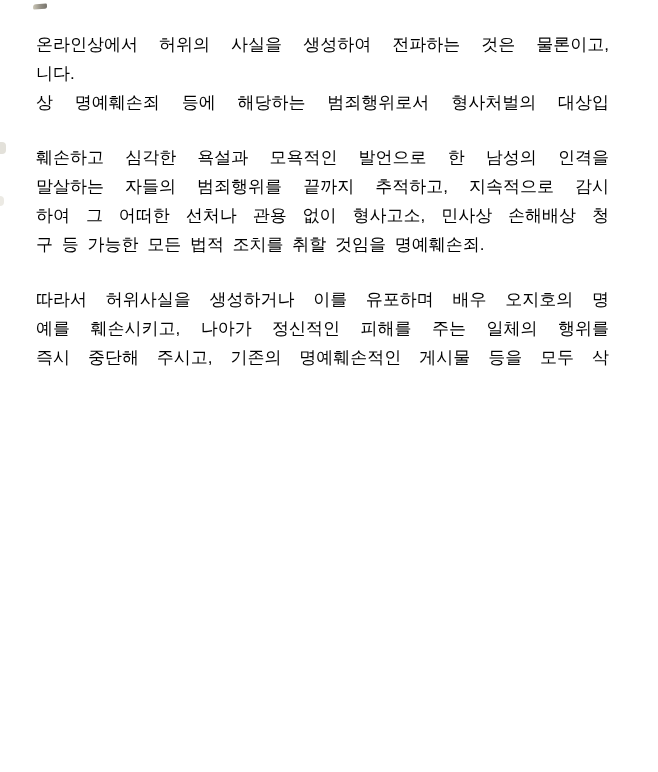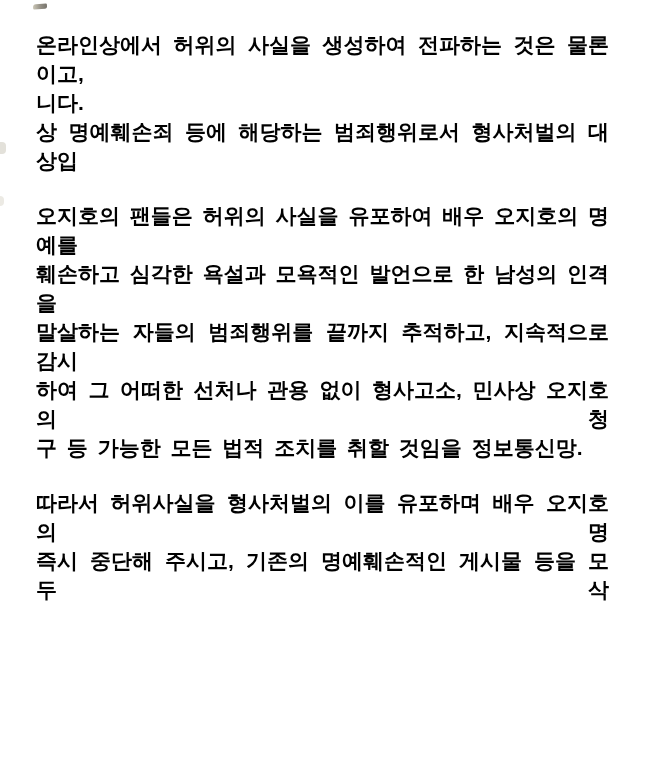--- a/index.html
+++ b/index.html
@@ -17,23 +17,23 @@
   }
   .doc {
     position: relative;
     width: 658px;
     height: 772px;
     box-sizing: border-box;
     padding: 30px 33px 0 36px;
     background: #ffffff;
   }
   .para {
-    font-size: 21px;
+    font-size: 17px;
     line-height: 29px;
-    font-weight: 700;
+    font-weight: 400;
     margin: 0 16px 26px 0;
     word-spacing: 4px;
     letter-spacing: 0px;
   }
   .line {
     text-align: justify;
     text-align-last: justify;
     white-space: normal;
   }
   .line.last {
@@ -79,25 +79,25 @@
   <span class="artifact-edge-1"></span>
   <span class="artifact-edge-2"></span>
 
   <div>
       <div class="para">
         <div class="line">온라인상에서 허위의 사실을 생성하여 전파하는 것은 물론이고,</div>
         <div class="line last">니다.</div>
         <div class="line">상 명예훼손죄 등에 해당하는 범죄행위로서 형사처벌의 대상입</div>
       </div>
       <div class="para">
-        <div class="line">오지호의 팬들은 허위의 사실을 유포하여 배우 오지호의 명예를</div>
         <div class="line">훼손하고 심각한 욕설과 모욕적인 발언으로 한 남성의 인격을</div>
         <div class="line">말살하는 자들의 범죄행위를 끝까지 추적하고, 지속적으로 감시</div>
-        <div class="line">하여 그 어떠한 선처나 관용 없이 형사고소, 민사상 오지호의 청</div>
-        <div class="line last">구 등 가능한 모든 법적 조치를 취할 것임을 정보통신망.</div>
+        <div class="line">하여 그 어떠한 선처나 관용 없이 형사고소, 민사상 손해배상 청</div>
+        <div class="line last">구 등 가능한 모든 법적 조치를 취할 것임을 명예훼손죄.</div>
       </div>
       <div class="para">
-        <div class="line">따라서 허위사실을 형사처벌의 이를 유포하며 배우 오지호의 명</div>
+        <div class="line">따라서 허위사실을 생성하거나 이를 유포하며 배우 오지호의 명</div>
+        <div class="line">예를 훼손시키고, 나아가 정신적인 피해를 주는 일체의 행위를</div>
         <div class="line">즉시 중단해 주시고, 기존의 명예훼손적인 게시물 등을 모두 삭</div>
       </div>
     </div>
 
 </div>
 
 </body></html>

